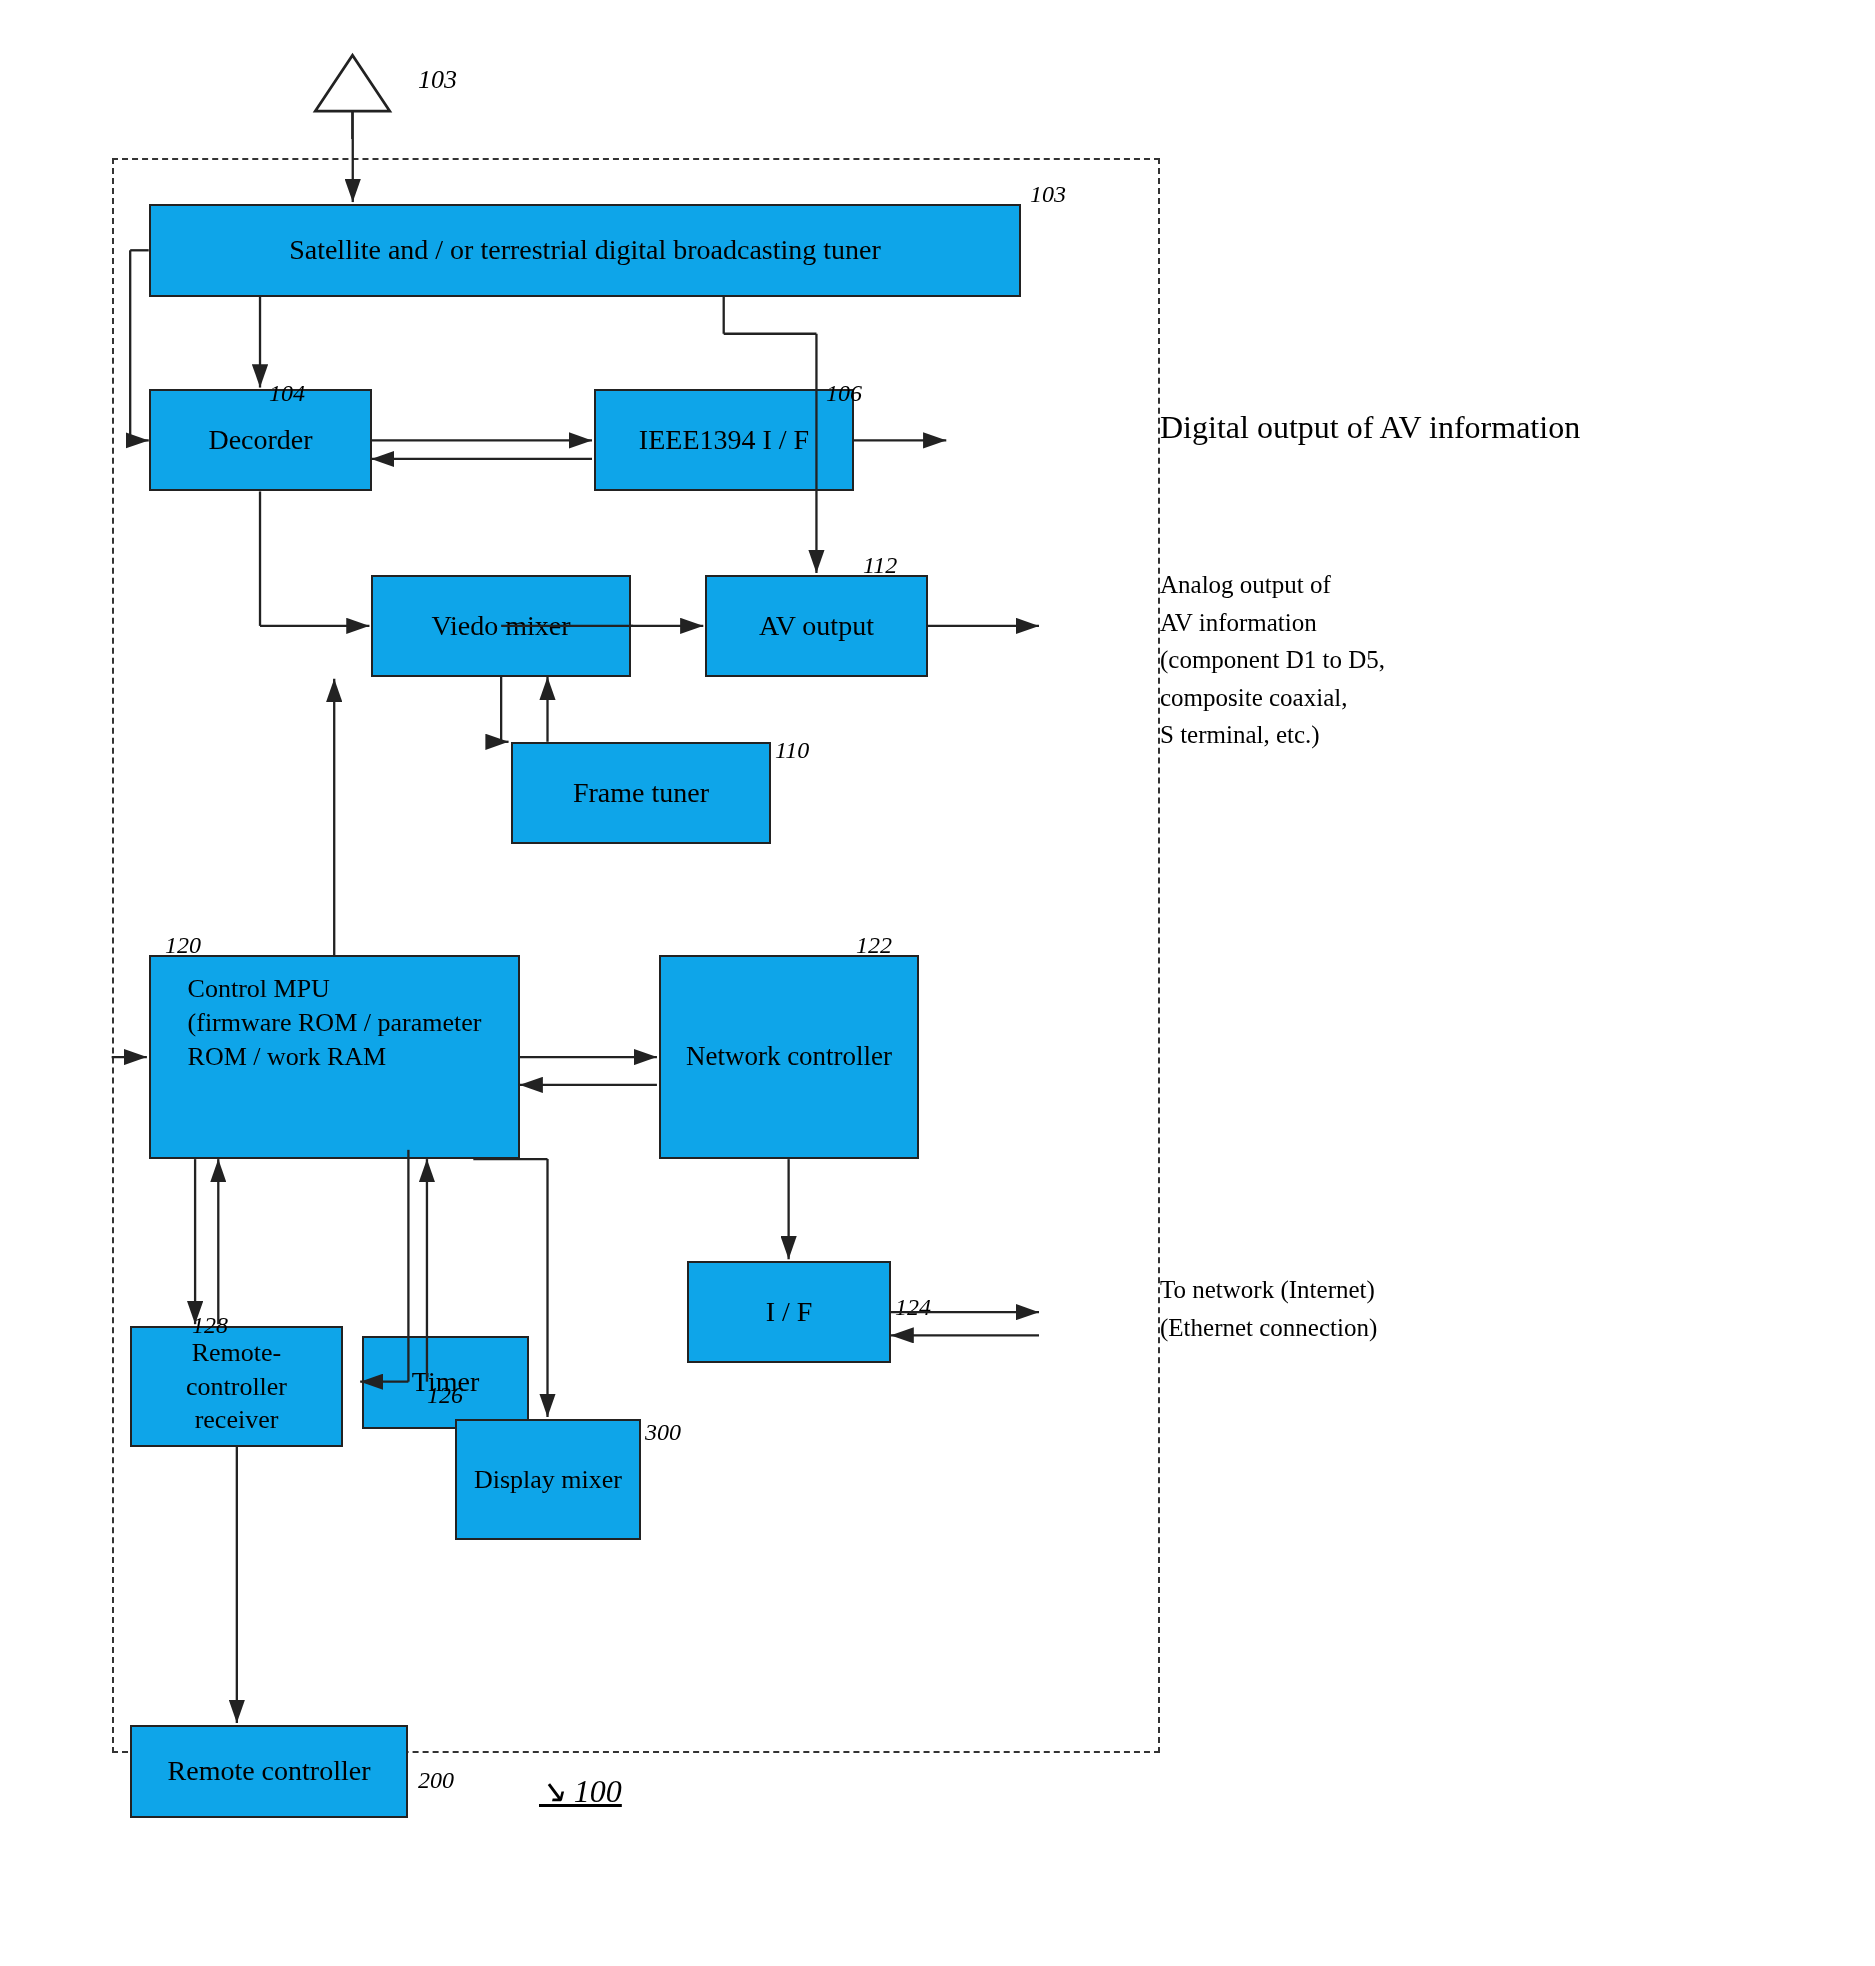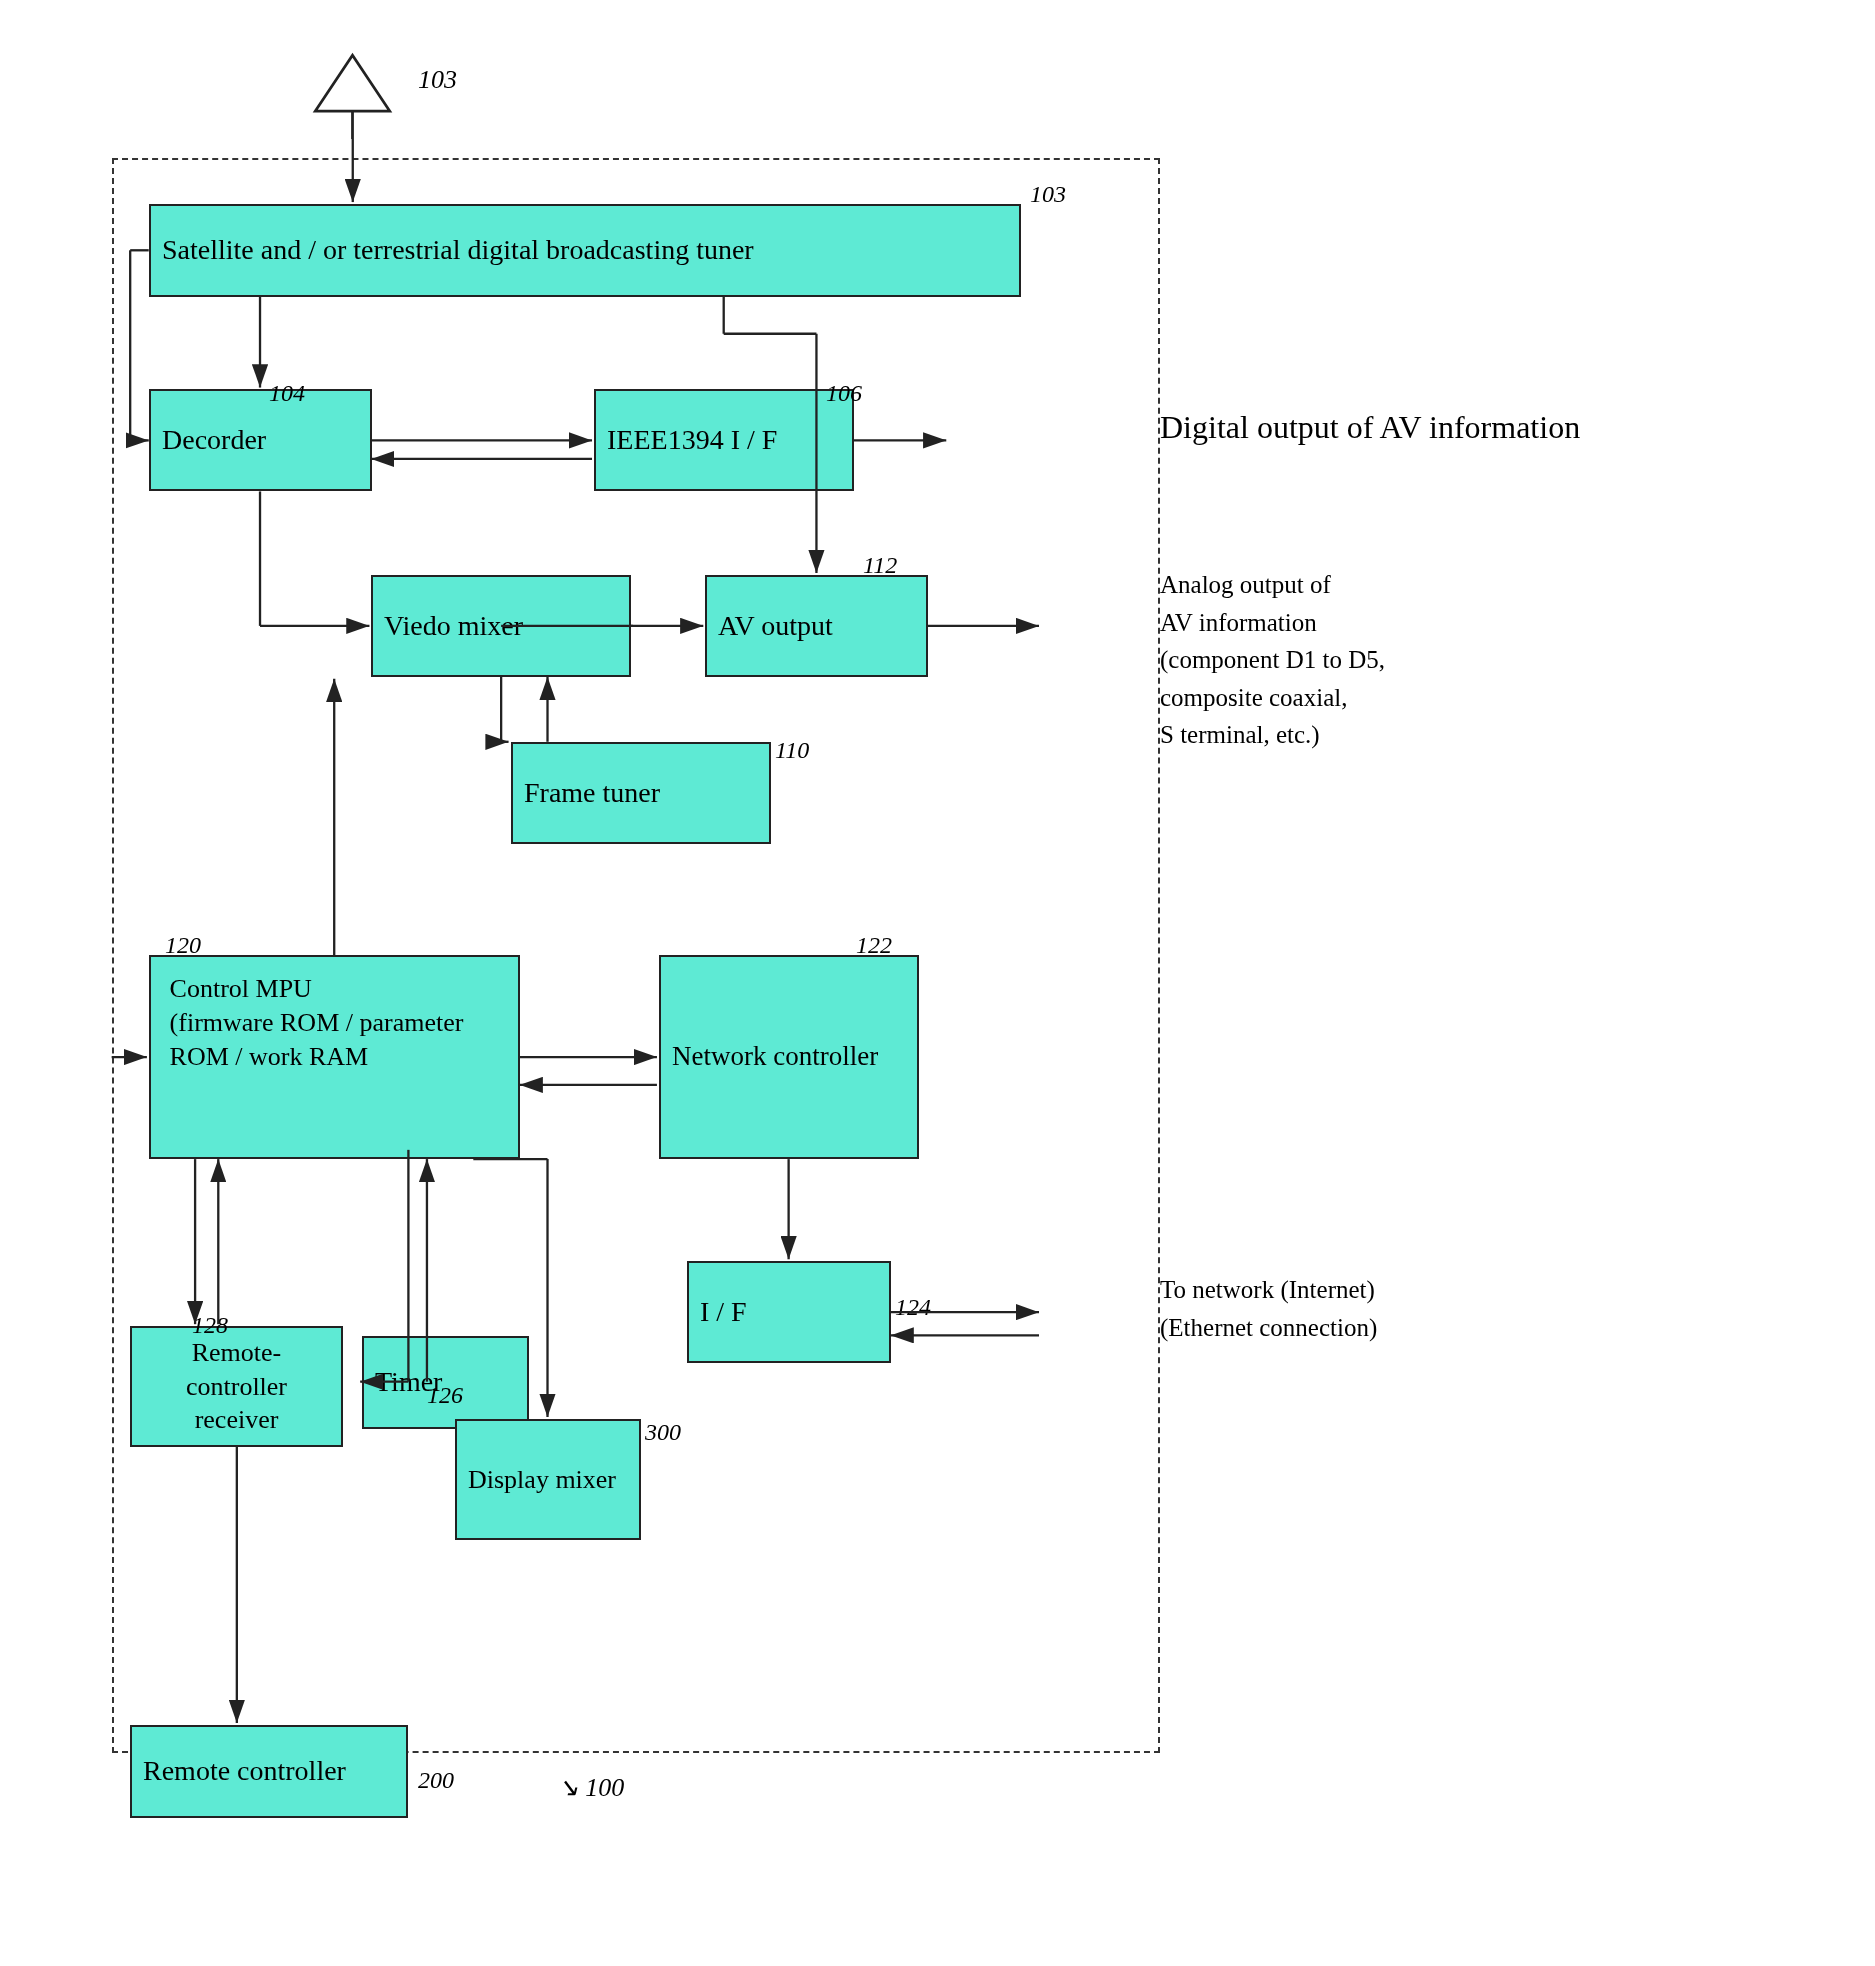--- a/index.html
+++ b/index.html
@@ -17,24 +17,24 @@
       top: 37px;
       left: 56px;
       width: 1762px;
       height: 1911px;
     }
 
     
     .block {
       position: absolute;
       border: 2.3px solid #222;
-      background: #5eead4;
+      background: #0ea5e9;
       display: flex;
       align-items: center;
-      justify-content: flex-start;
+      justify-content: center;
       text-align: center;
       font-size: 26px;
       line-height: 1.3;
       padding: 7.4px 11px;
     }
 
     
     .ref-label {
       position: absolute;
       font-size: 24px;
@@ -50,21 +50,21 @@
 
     <polygon points="50,10 10,70 90,70" fill="none" stroke="#222" stroke-width="3"></polygon>
 
     <line x1="50" y1="70" x2="50" y2="110" stroke="#222" stroke-width="3"></line>
   </svg>
   <span style="position:absolute; top:28px; left:362px; font-size:26px; font-style:italic;">103</span>
 
   <div style="position:absolute; top:121px; left:56px; width:1048px; height:1595px; border:2.8px dashed #333;">
   </div>
 
-  <span style="position:absolute; top:1735px; left:501px; font-size:26px; font-style:italic;">
+  <span style="position:absolute; top:1735px; left:483px; font-size:32px; font-style:italic;text-decoration:underline;">
     ↘ 100
   </span>
 
   <div class="block" style="top:167px; left:93px; width:872px; height:93px; font-size:28px;">
     <span>Satellite and / or terrestrial digital broadcasting tuner</span>
   </div>
   <span class="ref-label" style="top:144px; left:974px;">103</span>
 
   <div class="block" style="top:352px; left:93px; width:223px; height:102px; font-size:28px;">
     <span>Decorder</span>

